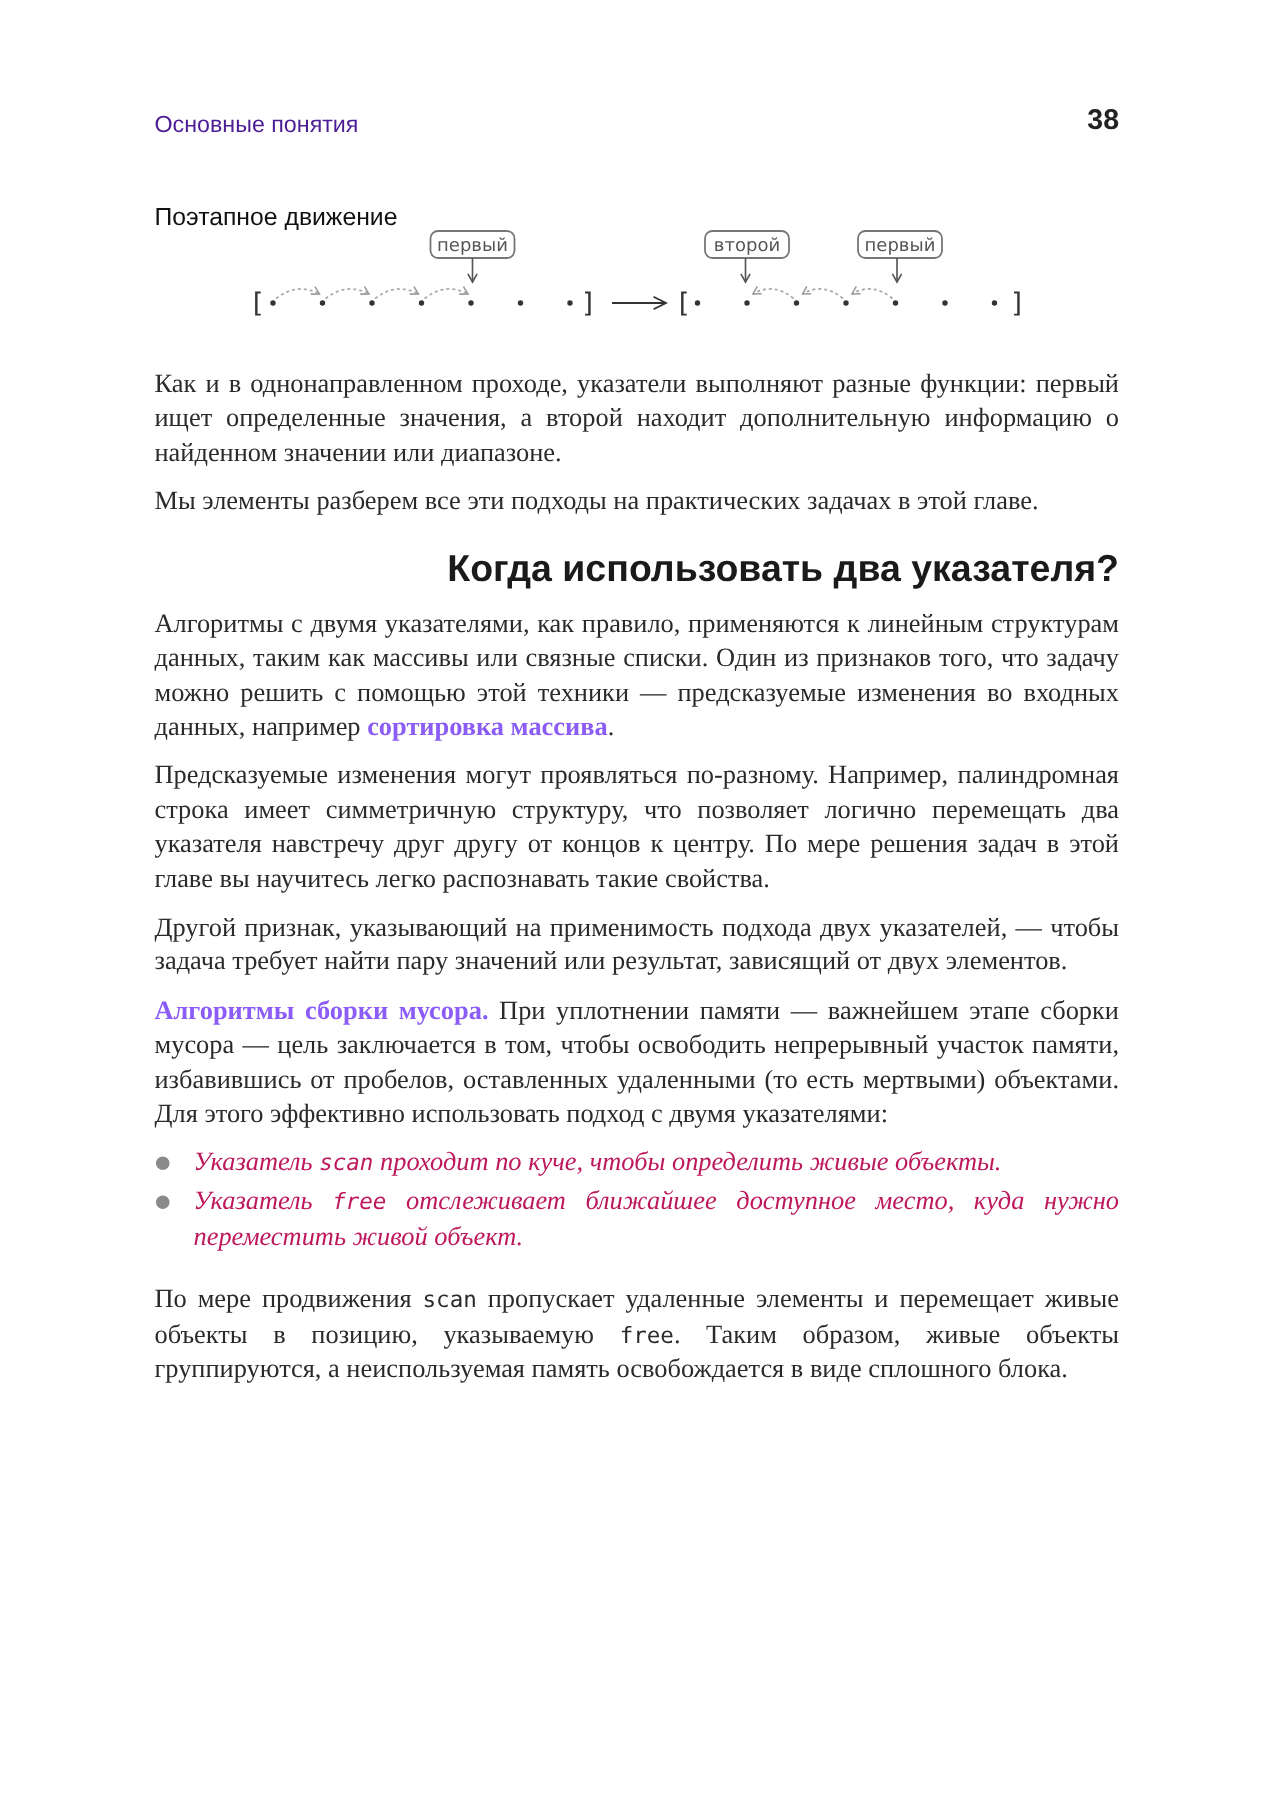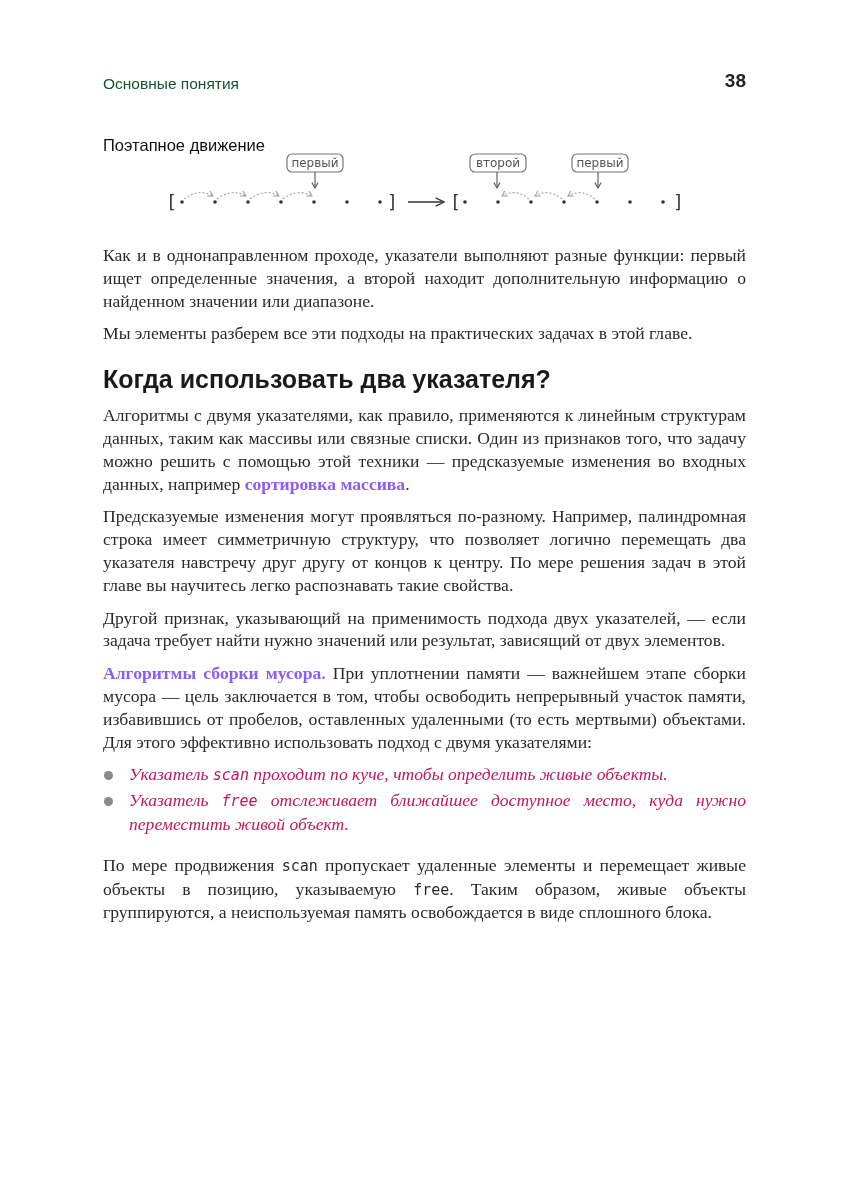--- a/index.html
+++ b/index.html
@@ -1,25 +1,25 @@
 <!DOCTYPE html>
 <html><head>
 <meta charset="utf-8">
 <style>
   html, body { margin: 0; padding: 0; background: #ffffff; }
   body { width: 849px; height: 1200px; position: relative; overflow: hidden; color: #222; }
   .sans { font-family: "Liberation Sans", "DejaVu Sans", sans-serif; }
   .serif { font-family: "Liberation Serif", "DejaVu Serif", serif; }
   .mono { font-family: "DejaVu Sans Mono", "Liberation Mono", monospace; font-size: 15px; }
-  .running-head { position: absolute; left: 103px; top: 75px; font-size: 15.5px; color: #14532d; }
+  .running-head { position: absolute; left: 103px; top: 75px; font-size: 15.5px; color: #4c1d95; }
   .page-number { position: absolute; right: 103px; top: 70px; font-size: 19px; font-weight: bold; color: #222; }
   .content { position: absolute; left: 103px; top: 136px; width: 643px; }
   .h3 { font-size: 16.5px; font-weight: normal; margin: 0 0 7px 0; color: #111; }
   p { margin: 0 0 10px 0; font-size: 17.6px; line-height: 22.8px; text-align: justify; color: #2a2a2a; }
-  .h2 { font-size: 25px; font-weight: bold; margin: 20px 0 10px 0; color: #1a1a1a; }
+  .h2 { font-size: 25px; font-weight: bold; margin: 20px 0 10px 0; color: #1a1a1a; text-align: right; }
   b { font-weight: bold; color: #8b5cf6; }
   ul.bullets { list-style: none; margin: 0 0 18px 0; padding: 0; }
   ul.bullets li { position: relative; padding-left: 26px; font-size: 17.6px; line-height: 22.8px; text-align: justify; color: #be185d; margin-bottom: 2px; font-style: italic; }
   ul.bullets li .dot { position: absolute; left: 1px; top: 8px; width: 9px; height: 9px; border-radius: 50%; background: #8a8a8a; }
   .diagram { position: relative; height: 70px; margin: 6px 0 12px 0; }
   .diagram svg { position: absolute; left: -103px; top: -12px; }
 </style>
 </head>
 <body>
 
@@ -100,21 +100,21 @@
       </g>
     </svg>
   </div>
 
   <p class="serif">Как и в однонаправленном проходе, указатели выполняют разные функции: первый ищет определенные значения, а второй находит дополнительную информацию о найденном значении или диапазоне.</p>
   <p class="serif">Мы элементы разберем все эти подходы на практических задачах в этой главе.</p>
 
   <div class="h2 sans">Когда использовать два указателя?</div>
   <p class="serif"><span>Алгоритмы с двумя указателями, как правило, применяются к линейным структурам данных, таким как массивы или связные списки. Один из признаков того, что задачу можно решить с помощью этой техники — предсказуемые изменения во входных данных, например </span><b>сортировка массива</b><span>.</span></p>
   <p class="serif">Предсказуемые изменения могут проявляться по-разному. Например, палиндромная строка имеет симметричную структуру, что позволяет логично перемещать два указателя навстречу друг другу от концов к центру. По мере решения задач в этой главе вы научитесь легко распознавать такие свойства.</p>
-  <p class="serif">Другой признак, указывающий на применимость подхода двух указателей, — если задача требует найти нужно значений или результат, зависящий от двух элементов.</p>
+  <p class="serif">Другой признак, указывающий на применимость подхода двух указателей, — чтобы задача требует найти пару значений или результат, зависящий от двух элементов.</p>
 
   <p class="serif"><b>Алгоритмы сборки мусора.</b><span> При уплотнении памяти — важнейшем этапе сборки мусора — цель заключается в том, чтобы освободить непрерывный участок памяти, избавившись от пробелов, оставленных удаленными (то есть мертвыми) объектами. Для этого эффективно использовать подход с двумя указателями:</span></p>
 
   <ul class="bullets serif">
     <li><span class="dot"></span><span>Указатель </span><span class="mono">scan</span><span> проходит по куче, чтобы определить живые объекты.</span></li>
     <li><span class="dot"></span><span>Указатель </span><span class="mono">free</span><span> отслеживает ближайшее доступное место, куда нужно переместить живой объект.</span></li>
   </ul>
 
   <p class="serif"><span>По мере продвижения </span><span class="mono">scan</span><span> пропускает удаленные элементы и перемещает живые объекты в позицию, указываемую </span><span class="mono">free</span><span>. Таким образом, живые объекты группируются, а неиспользуемая память освобождается в виде сплошного блока.</span></p>
 </div>

